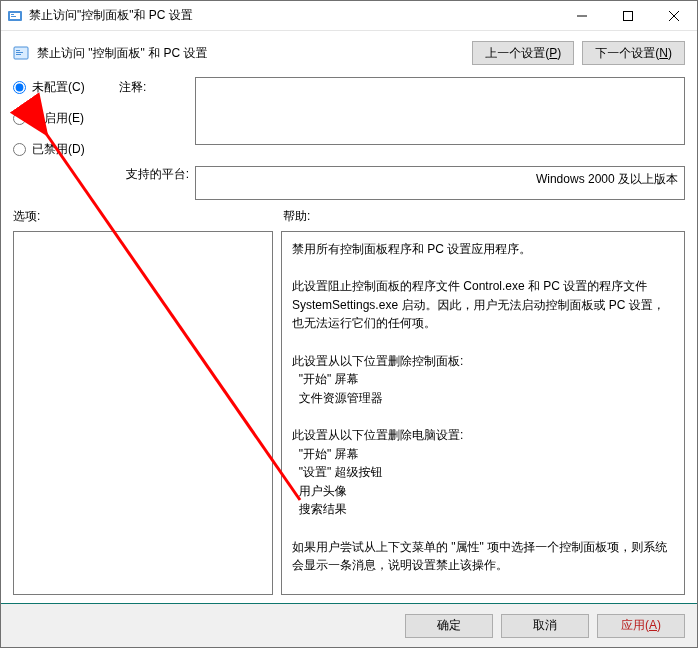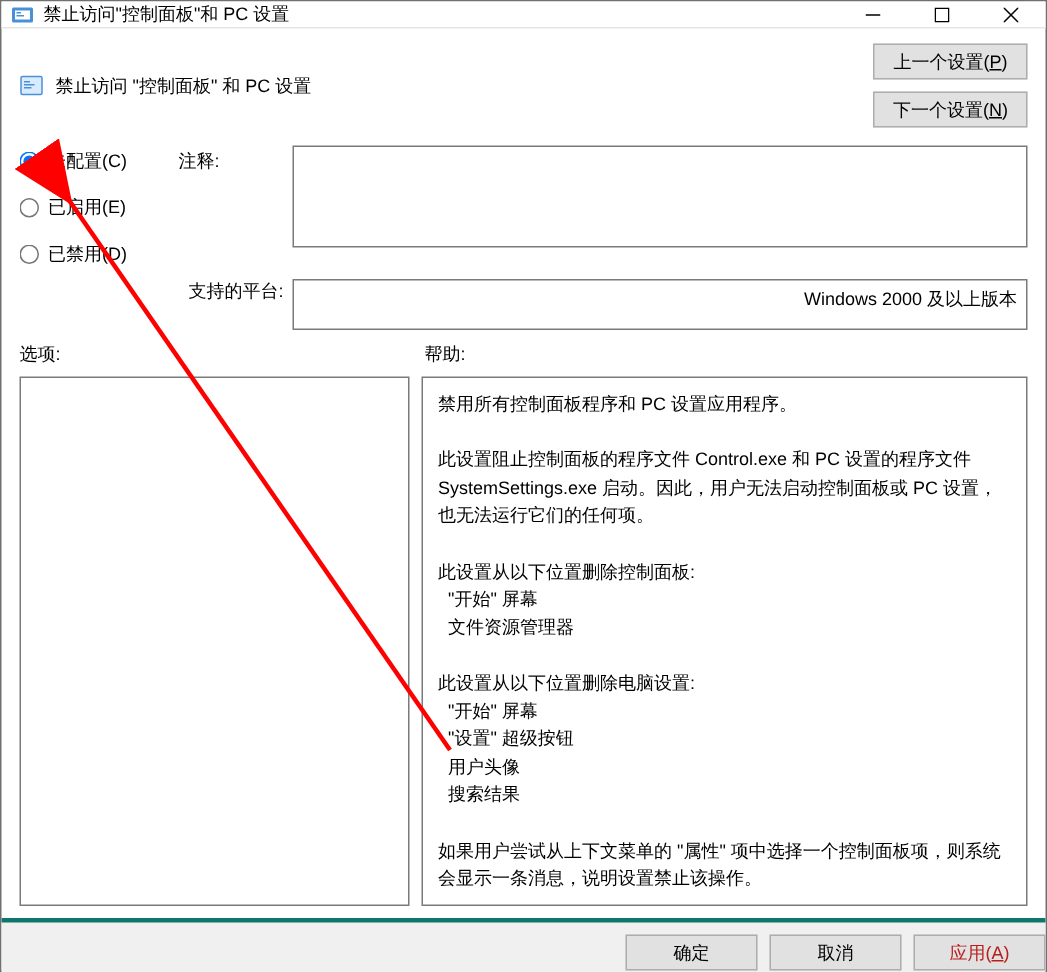--- a/index.html
+++ b/index.html
@@ -52,21 +52,21 @@
   }
   .header-row {
     display: flex;
     align-items: center;
     margin-bottom: 12px;
   }
   .header-row .hdr-icon {
     width: 16px; height: 16px; margin-right: 8px; flex: 0 0 auto;
   }
   .header-row .hdr-text { flex: 1; }
-  .nav-btns { display: flex; gap: 8px; flex-direction: column; }
+  .nav-btns { display: flex; gap: 8px; }
   .btn {
     height: 24px;
     padding: 0 12px;
     background: #e1e1e1;
     border: 1px solid #adadad;
     font: inherit;
     cursor: default;
   }
   .btn.disabled { color: #b91c1c; }
   .btn .ul { text-decoration: underline; }
@@ -139,25 +139,26 @@
     border: 1px solid #7a7a7a;
     background: #fff;
     padding: 8px 10px;
     overflow: auto;
     line-height: 1.55;
     white-space: pre-wrap;
   }
 
   .footer {
     height: 44px;
-    border-top: 3px solid #0f766e;
+    border-top: 1px solid #0f766e;
     display: flex;
     align-items: center;
     justify-content: flex-end;
     gap: 8px;
+    padding-right: 12px;
     margin-top: 8px;
     margin-left: -12px;
     margin-right: -12px;
     background: #f0f0f0;
   }
   .footer .btn { width: 88px; text-align: center; }
 
   
   .arrow-overlay {
     position: absolute;

